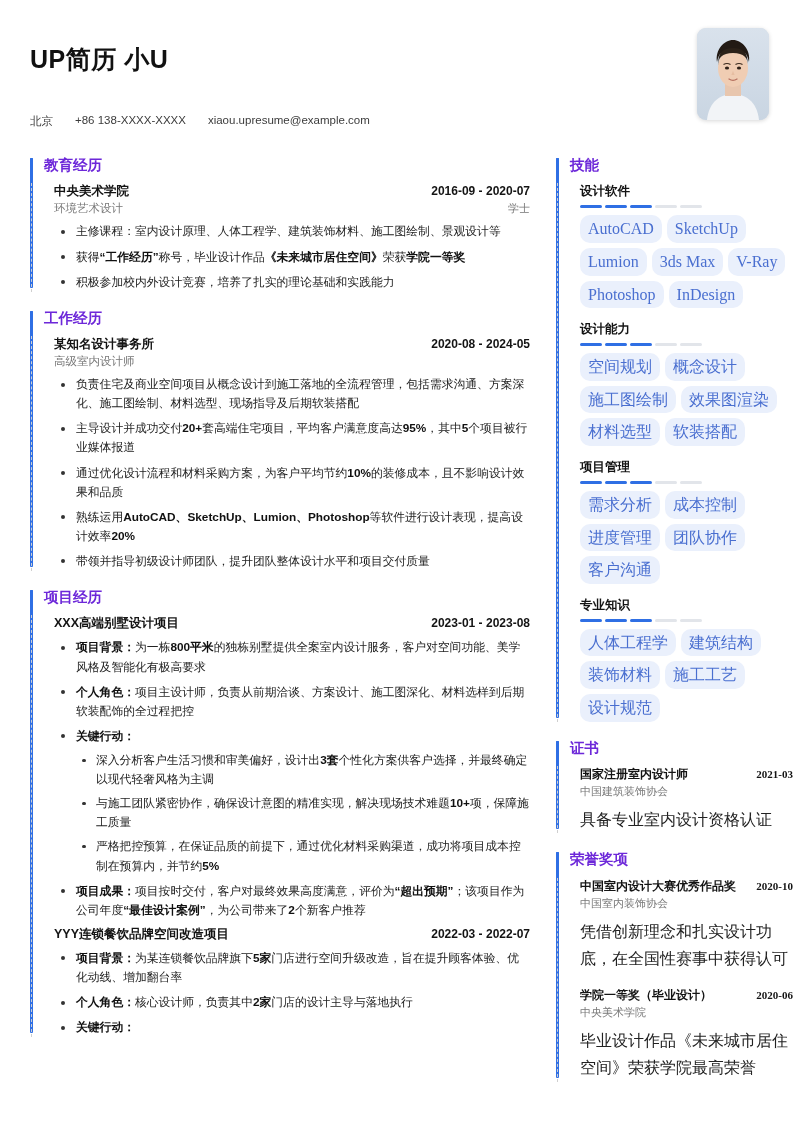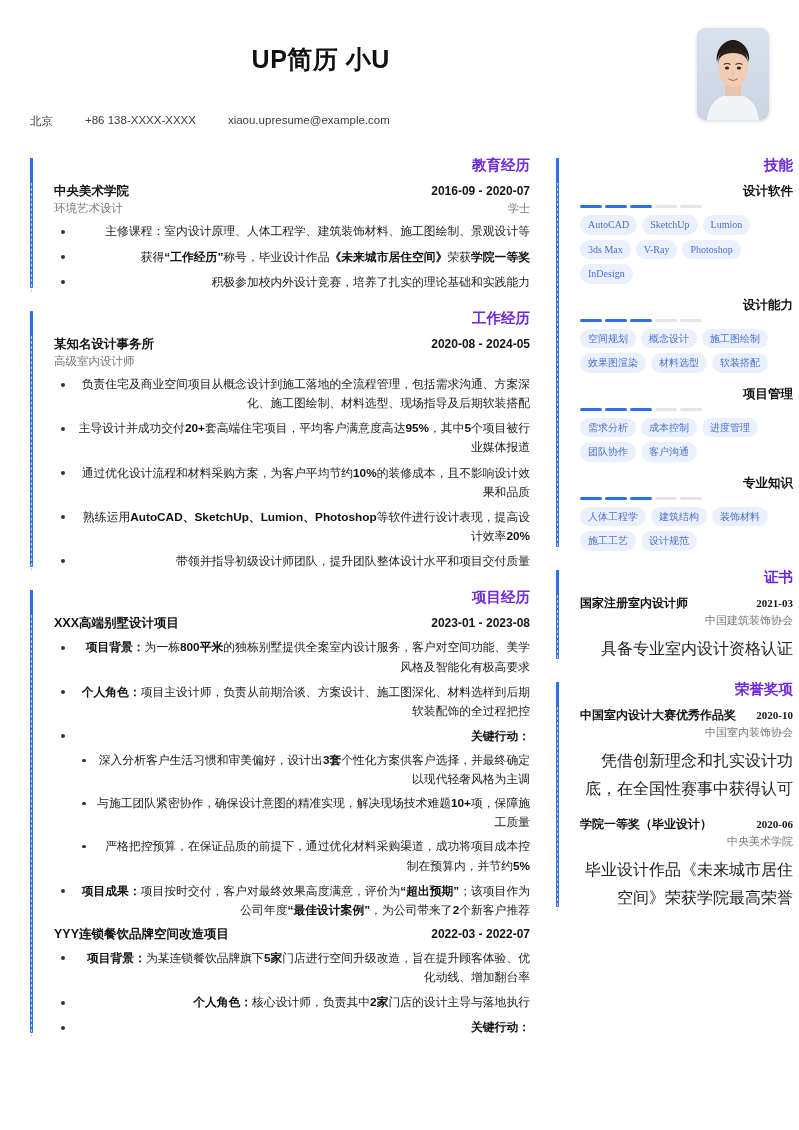--- a/index.html
+++ b/index.html
@@ -1,27 +1,27 @@
 <!DOCTYPE html>
 <html><head>
 <meta charset="utf-8">
 <style>
   html,body{margin:0;padding:0;}
   body{
     width:799px;height:1130px;overflow:hidden;background:#ffffff;
     font-family:"Liberation Sans","DejaVu Sans",sans-serif;
     color:#1a1a1a;-webkit-font-smoothing:antialiased;
   }
-  .page{position:relative;width:799px;height:1069px;box-sizing:border-box;padding:28px 30px 0 30px;text-align:right;}
+  .page{position:relative;width:799px;height:1069px;box-sizing:border-box;padding:28px 30px 0 30px;}
 
   
   .header{display:flex;align-items:flex-start;justify-content:space-between;}
   .header-left{padding-top:16px;}
   .name{font-size:25px;font-weight:700;letter-spacing:.5px;color:#111;margin:0;line-height:1.2;}
-  .contact{margin-top:40px;display:flex;gap:32px;font-size:11.5px;color:#3b3b3b;}
+  .contact{margin-top:40px;display:flex;gap:22px;font-size:11.5px;color:#3b3b3b;}
   .contact span{white-space:nowrap;}
   .avatar{
     width:72px;height:92px;border-radius:9px;overflow:hidden;flex:0 0 auto;
     box-shadow:0 1px 4px rgba(0,0,0,.16);background:#d6dee8;position:relative;
   }
   .avatar svg{display:block;width:100%;height:100%;}
 
   
   .body{display:flex;gap:26px;margin-top:28px;align-items:flex-start;}
   .col-main{width:500px;flex:0 0 500px;}
@@ -71,21 +71,21 @@
   .b{font-weight:700;color:#111;}
 
   
   .skill-group{margin-bottom:13px;}
   .skill-name{font-size:12.5px;font-weight:700;color:#141414;margin-bottom:5px;}
   .skill-bar{display:flex;gap:3px;margin-bottom:7px;}
   .seg{width:22px;height:3px;border-radius:2px;background:#e2e5ea;}
   .seg.on{background:#2f6fe4;}
   .tags{display:flex;flex-wrap:wrap;gap:5px;}
   .tag{
-    font-size:10px;color:#4a6fd0;background:#eaf0fc;
+    font-size:16px;color:#4a6fd0;background:#eaf0fc;
     border-radius:10px;padding:3px 8px;line-height:1.35;white-space:nowrap;
   }
 
   
   .side-entry{margin-bottom:14px;}
   .side-entry:last-child{margin-bottom:2px;}
   .side-title-row{display:flex;justify-content:space-between;align-items:baseline;gap:4px;}
   .side-title{font-size:12px;font-weight:700;color:#141414;line-height:1.42;}
   .side-date{font-size:11px;font-weight:700;color:#141414;white-space:nowrap;}
   .side-org{font-size:11px;color:#777;margin-top:1px;}

